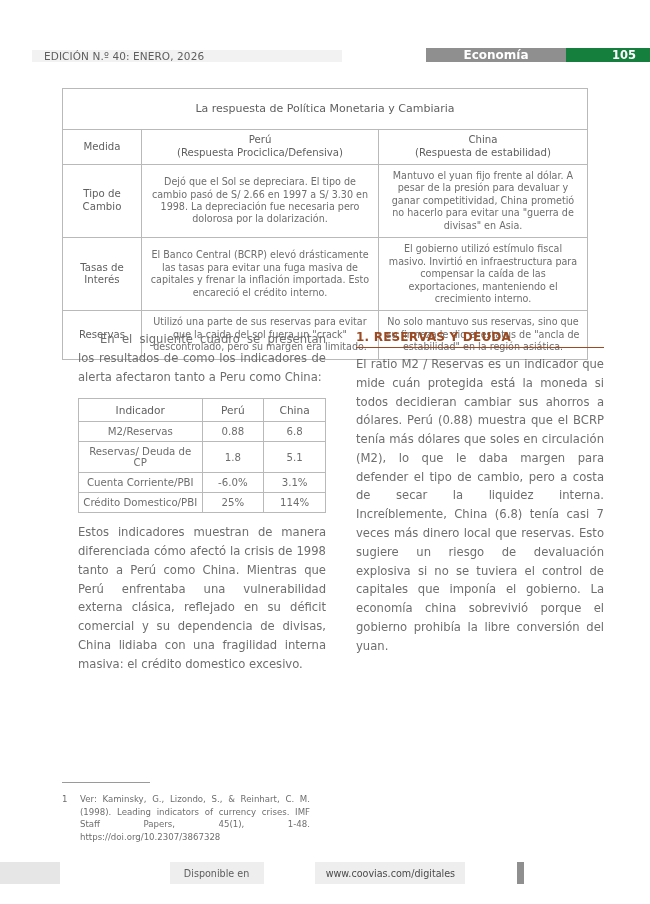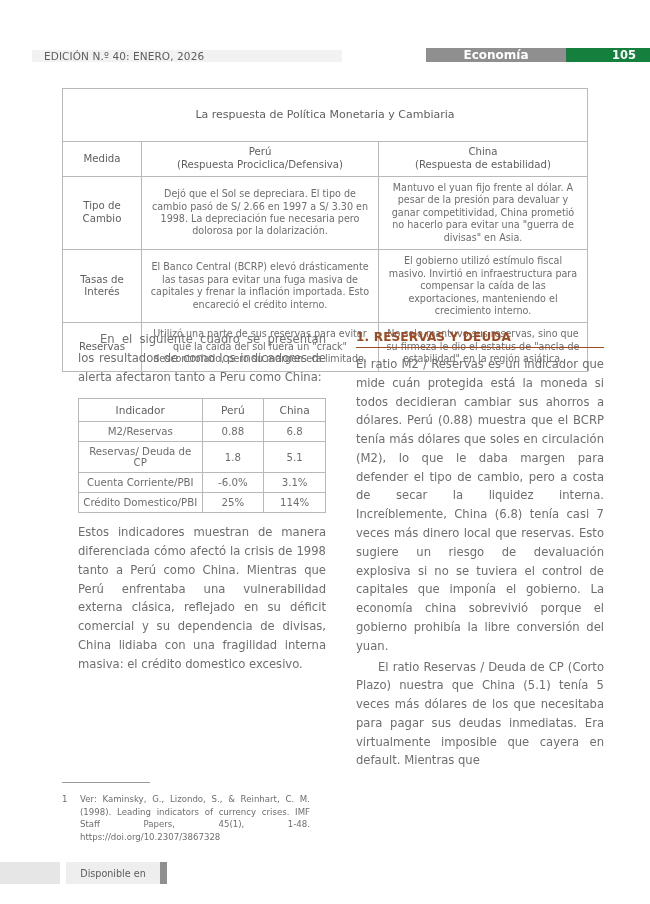--- a/index.html
+++ b/index.html
@@ -82,21 +82,21 @@
   table.doc-table td, table.doc-table th {
     border: 1px solid #b9b9b9;
     padding: 5px 7px;
     text-align: center;
     vertical-align: middle;
     font-weight: normal;
   }
   .t1-title {
     font-size: 11px;
     color: #5f5f5f;
-    padding: 19px 4px !important;
+    padding: 13px 4px !important;
   }
   .t1-sub {
     font-size: 10.2px;
     color: #5f5f5f;
     line-height: 1.25;
     padding: 4px 6px !important;
   }
   .t1-measure {
     width: 64px;
     font-size: 10.2px;
@@ -197,21 +197,21 @@
 
   
   .page-footer {
     position: absolute;
     left: 0;
     top: 862px;
     width: 582px;
     height: 22px;
     display: flex;
     align-items: stretch;
-    justify-content: flex-start;
+    justify-content: space-between;
   }
   .ft-blank {
     flex: 0 0 60px;
     background: #e6e6e6;
   }
   .ft-gap { flex: 0 0 6px; background: #fff; }
   .ft-label {
     flex: 0 0 94px;
     background: #eeeeee;
     display: flex;
@@ -318,31 +318,31 @@
         </tbody>
       </table>
     </div>
 
     <p class="body-text no-indent">Estos indicadores muestran de manera diferenciada cómo afectó la crisis de 1998 tanto a Perú como China. Mientras que Perú enfrentaba una vulnerabilidad externa clásica, reflejado en su déficit comercial y su dependencia de divisas, China lidiaba con una fragilidad interna masiva:  el crédito domestico excesivo.</p>
   </div>
 
   <div class="col col-right">
     <h2 class="sec-title">1. RESERVAS Y DEUDA</h2>
     <p class="body-text no-indent">El ratio M2 / Reservas es un indicador que mide cuán protegida está la moneda si todos decidieran cambiar sus ahorros a dólares. Perú (0.88) muestra que el BCRP tenía más dólares que soles en circulación (M2), lo que le daba margen para defender el tipo de cambio, pero a costa de secar la liquidez interna. Increíblemente, China (6.8) tenía casi 7 veces más dinero local que reservas. Esto sugiere un riesgo de devaluación explosiva si no se tuviera el control de capitales que imponía el gobierno. La economía china sobrevivió porque el gobierno prohibía la libre conversión del yuan.</p>
-    <p class="body-text">El ratio Reservas / Deuda de CP (Corto Plazo) nuestra que China (5.1) tenía 5 veces más dólares de los que necesitaba para pagar sus deudas inmediatas. Era virtualmente imposible que cayera en default. Mientras que</p>
   </div>
 </div>
 
 <div class="footnote">
   <div class="fn-rule"></div>
   <div class="fn-body">
     <div class="fn-marker">1</div>
     <div class="fn-text">Ver: Kaminsky, G., Lizondo, S., &amp; Reinhart, C. M. (1998). Leading indicators of currency crises. IMF Staff Papers, 45(1), 1-48. https://doi.org/10.2307/3867328</div>
   </div>
 </div>
 
 <div class="page-footer">
   <div class="ft-blank"></div>
   <div class="ft-gap"></div>
   <div class="ft-label">Disponible en</div>
+  <div class="ft-url">www.coovias.com/digitales</div>
   <div class="ft-tick"></div>
   <div class="ft-edge"></div>
 </div>
 
 </body></html>

